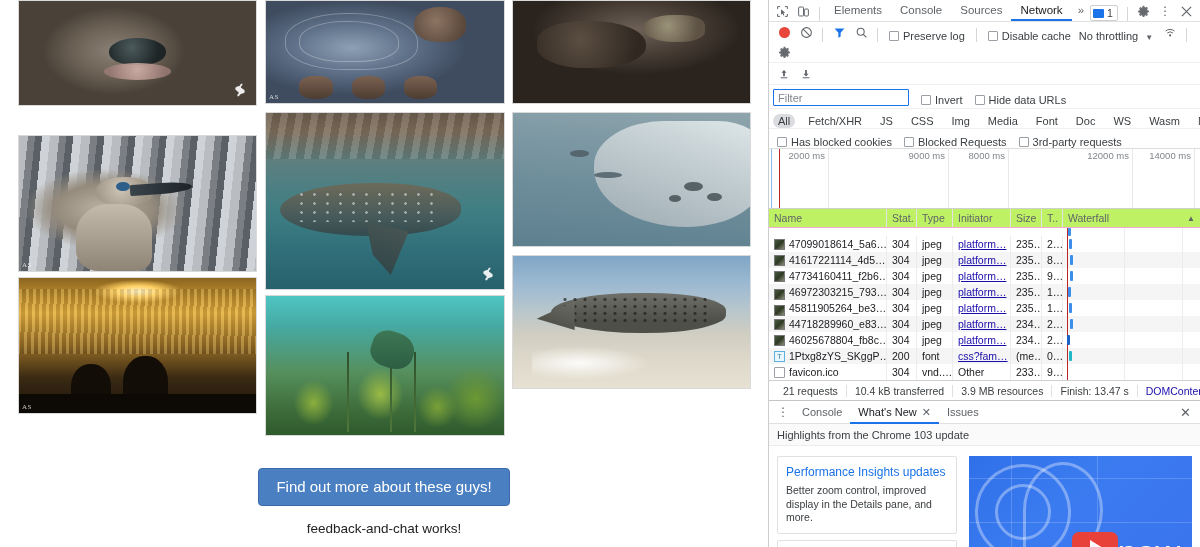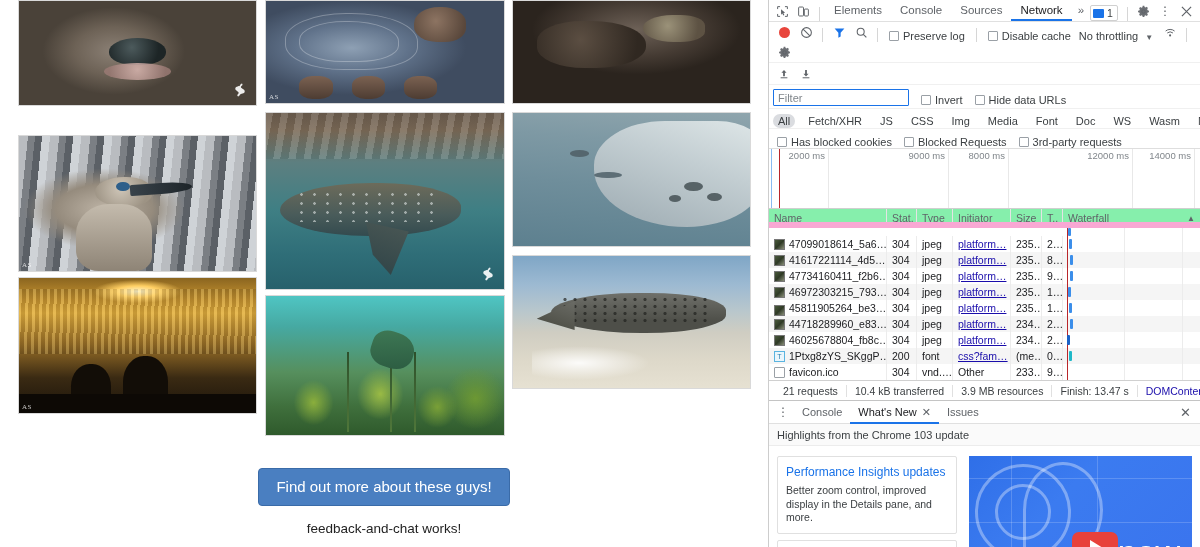--- a/index.html
+++ b/index.html
@@ -205,21 +205,21 @@
   }
   .ov-tick i {
     position: absolute; right: 3px; top: 1px;
     font-style: normal; font-size: 9.5px; color: #80868b; white-space: nowrap;
   }
   .ov-red { position: absolute; top: 0; bottom: 0; width: 1px; background: #b9262a; }
   .ov-blue { position: absolute; top: 0; bottom: 0; width: 1px; background: #3b8eea; opacity:.6; }
 
   
   .tablewrap { flex: 1; min-height: 0; display: flex; flex-direction: column; overflow: hidden; }
-  .thead { display: flex; height: 19px; border-bottom: 6px solid #f9a8d4; background: #86efac; justify-content: flex-end; }
+  .thead { display: flex; height: 19px; border-bottom: 1px solid #f9a8d4; background: #bef264; justify-content: flex-end; }
   .th {
     font-size: 10.5px; color: #5f6368; line-height: 19px;
     padding-left: 5px; border-right: 1px solid #e4e4e4;
     overflow: hidden; white-space: nowrap; cursor: pointer;
   }
   .tbody { flex: 1; overflow: hidden; }
   .trow { display: flex; height: 16px; align-items: center; }
   .trow:nth-child(odd) { background: #f5f5f5; }
   .td {
     font-size: 10.5px; color: #202124; line-height: 16px;
@@ -655,21 +655,21 @@
             <div class="wf-grid">
                 <div class="wf-line" style="left:61px;"></div>
                 <div class="wf-line" style="left:119px;"></div>
               </div>
             <div class="wf-red" style="left:4px;"></div>
               <div class="wf-bar" style="left:7px;"></div>
           </div>
         </div>
 
         <div class="trow">
-          <div class="td td-name" style="width:118px;">
+          <div class="td td-name" style="width:118px;align-items:flex-end;">
             <span class="rowicon ri-img"></span>
             <span>46972303215_793…</span>
           </div>
           <div class="td" style="width:30px;">304</div>
           <div class="td" style="width:36px;">jpeg</div>
           <div class="td link" style="width:58px;">platform…</div>
           <div class="td" style="width:31px;">235…</div>
           <div class="td" style="width:21px;">1…</div>
           <div class="wf-cell" style="flex:1;">
             <div class="wf-grid">

